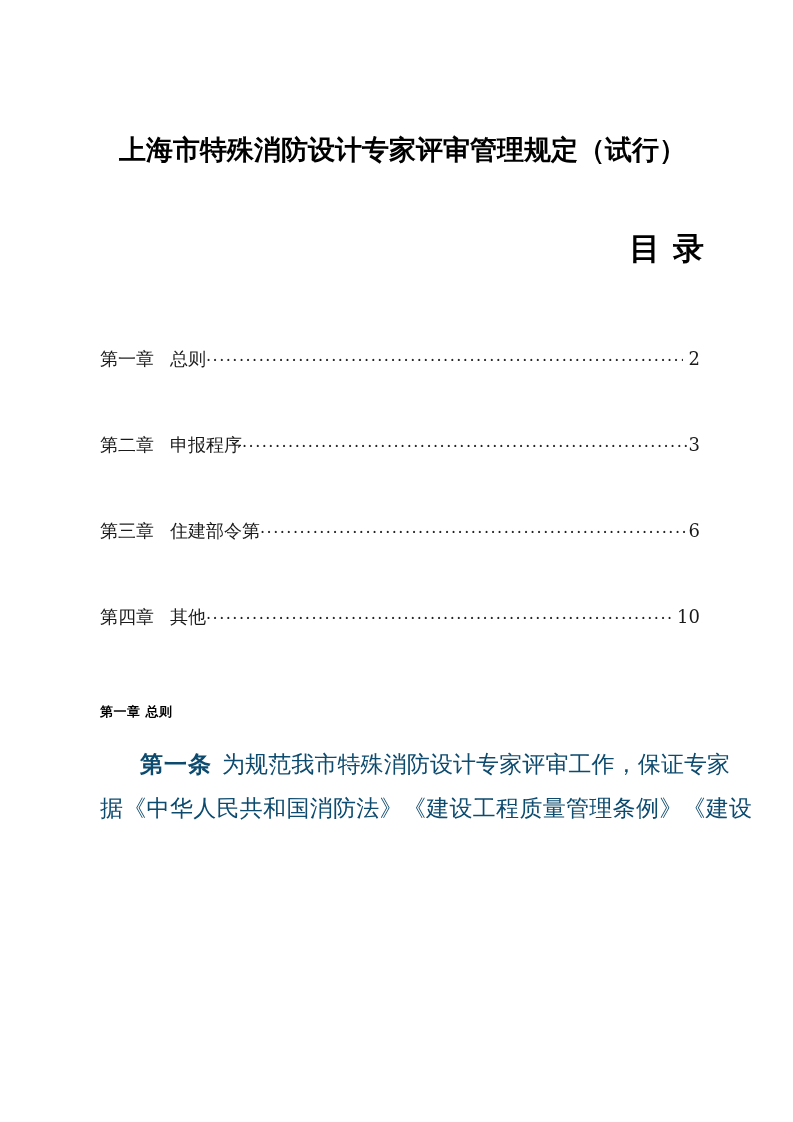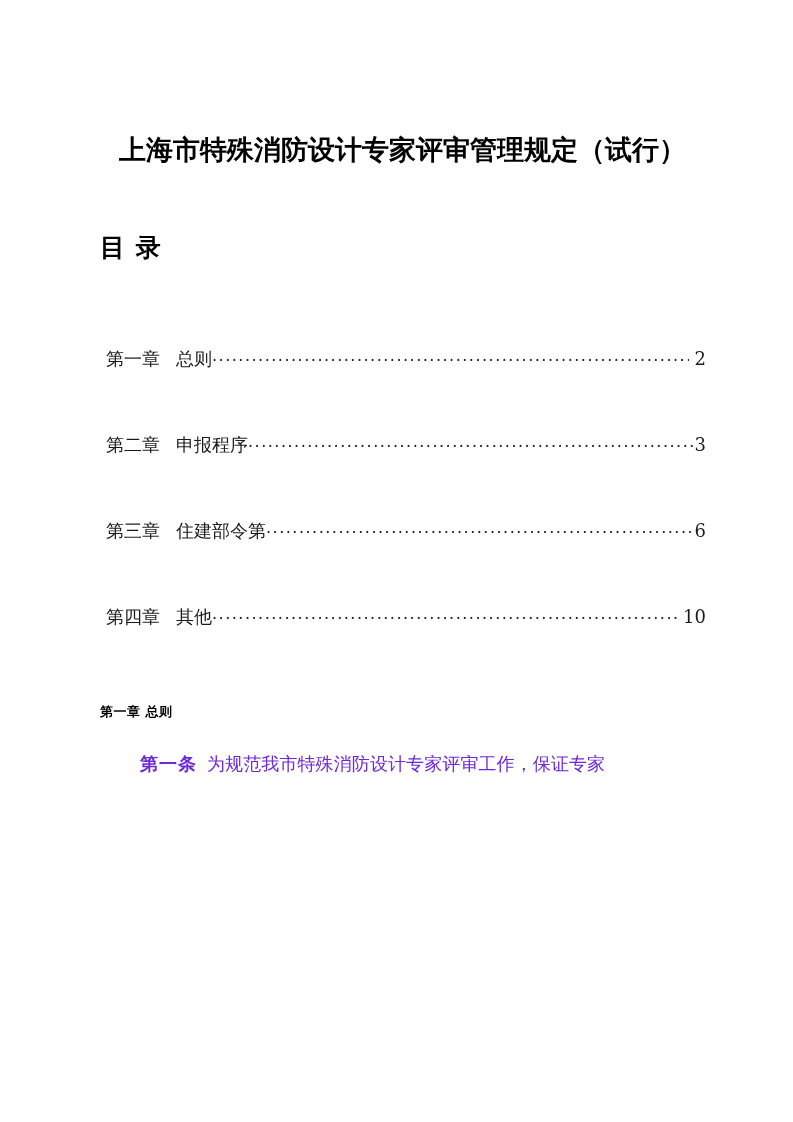--- a/index.html
+++ b/index.html
@@ -40,32 +40,32 @@
     letter-spacing: 0px;
     white-space: nowrap;
   }
 
   
   .toc-title {
     position: absolute;
     left: 0;
     top: 231px;
     width: 605px;
-    text-align: left;
-    font-family: "DejaVu Serif", "Liberation Serif", serif;
-    font-weight: bold;
-    font-size: 25px;
+    text-align: right;
+    font-family: "DejaVu Serif", "Liberation Serif", serif;
+    font-weight: bold;
+    font-size: 31px;
     line-height: 34px;
     letter-spacing: 1px;
   }
 
   
   .toc {
     position: absolute;
-    left: 6px;
+    left: 0;
     top: 305px;
     width: 600px;
   }
   .toc-row {
     display: flex;
     align-items: baseline;
     height: 86px;
     font-size: 18px;
     line-height: 28px;
     font-family: "DejaVu Serif", "Liberation Serif", serif;
@@ -119,24 +119,24 @@
 
   
   .body-block {
     position: absolute;
     left: 0;
     top: 742px;
     width: 606px;
   }
   .body-line {
     font-family: "DejaVu Serif", "Liberation Serif", serif;
-    font-size: 18px;
+    font-size: 23px;
     line-height: 44px;
     height: 44px;
-    color: #6d28d9;
+    color: #0c4a6e;
     white-space: nowrap;
     letter-spacing: 0px;
   }
   .body-line .lead-indent {
     display: inline-block;
     width: 40px;
   }
   .body-line .clause-no {
     font-weight: bold;
     letter-spacing: 1px;
@@ -195,16 +195,19 @@
       </div>
 
     </div>
 
     <div class="sec-heading">第一章 总则</div>
 
     <div class="body-block">
       <div class="body-line line-justify-1">
         <span class="lead-indent"></span><span class="clause-no">第一条</span><span class="after-clause"></span><span>为规范我市特殊消防设计专家评审工作，保证专家</span>
       </div>
+      <div class="body-line line-justify-3">
+        <span>据《中华人民共和国消防法》《建设工程质量管理条例》《建设</span>
+      </div>
     </div>
 
   </div>
 </div>
 
 </body></html>

